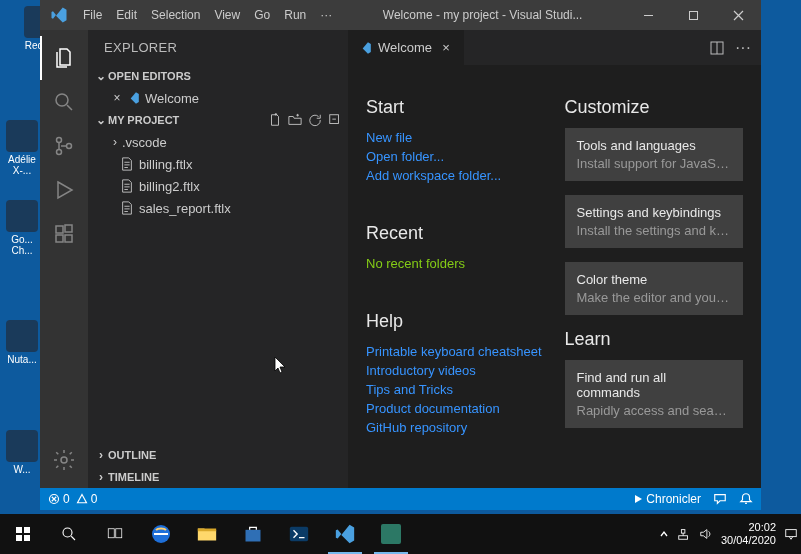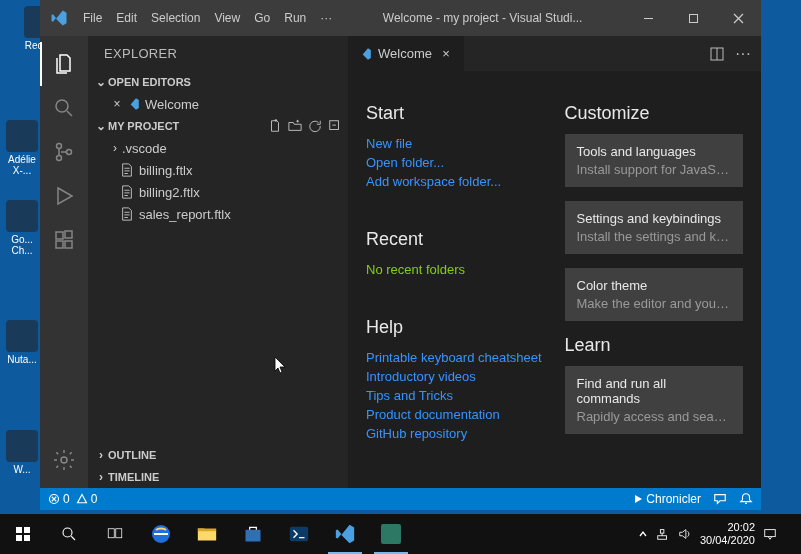--- a/index.html
+++ b/index.html
@@ -6,21 +6,21 @@
 body { width: 801px; height: 554px; background: #0d5a9e; overflow: hidden; position: relative; }
 
 
 .desktop-icon { position: absolute; width: 40px; text-align: center; color: #fff; font-size: 10px; }
 .desktop-icon .di-box { width: 32px; height: 32px; margin: 0 auto 2px; background: #1a3a5a; border-radius: 4px; }
 
 
 .vscode { position: absolute; left: 40px; top: 0; width: 721px; height: 510px; background: #1e1e1e; display: flex; flex-direction: column; color: #ccc; }
 
 
-.titlebar { height: 36px; background: #3c3c3c; display: flex; align-items: center; font-size: 12px; color: #ccc; }
+.titlebar { height: 30px; background: #3c3c3c; display: flex; align-items: center; font-size: 12px; color: #ccc; }
 .titlebar .logo { width: 18px; height: 18px; margin: 0 8px 0 10px; }
 .titlebar .menu-item { padding: 0 7px; height: 30px; display: flex; align-items: center; cursor: pointer; }
 .titlebar .title { flex: 1; text-align: center; color: #ccc; font-size: 12px; white-space: nowrap; overflow: hidden; text-overflow: ellipsis; }
 .titlebar .win-controls { display: flex; }
 .titlebar .win-btn { width: 45px; height: 30px; display: flex; align-items: center; justify-content: center; cursor: pointer; }
 
 
 .main { flex: 1; display: flex; min-height: 0; }
 
 
@@ -65,21 +65,21 @@
 
 
 .statusbar { height: 22px; background: #007acc; display: flex; align-items: center; color: #fff; font-size: 12px; padding: 0 8px; gap: 6px; }
 .statusbar .sb-right { margin-left: auto; display: flex; align-items: center; gap: 12px; }
 .statusbar .sb-item { display: flex; align-items: center; gap: 3px; cursor: pointer; }
 
 
 .taskbar { position: absolute; left: 0; bottom: 0; width: 801px; height: 40px; background: #111; display: flex; align-items: center; }
 .taskbar .tb-item { width: 46px; height: 40px; display: flex; align-items: center; justify-content: center; color: #fff; cursor: pointer; position: relative; }
 .taskbar .tb-item.active::after { content: ""; position: absolute; bottom: 0; left: 6px; right: 6px; height: 2px; background: #76b9ed; }
-.taskbar .tb-right { margin-left: auto; display: flex; align-items: center; gap: 8px; color: #fff; font-size: 11px; padding-right: 24px; }
+.taskbar .tb-right { margin-left: auto; display: flex; align-items: center; gap: 8px; color: #fff; font-size: 11px; padding-right: 3px; }
 .taskbar .clock { text-align: right; line-height: 13px; }
 
 .cursor { position: absolute; left: 274px; top: 356px; pointer-events: none; color: #fff; font-size: 16px; }
 
 svg { display: block; }
 </style>
 </head>
 <body>
 
 <div class="desktop-icon" style="left:20px; top:6px;">

